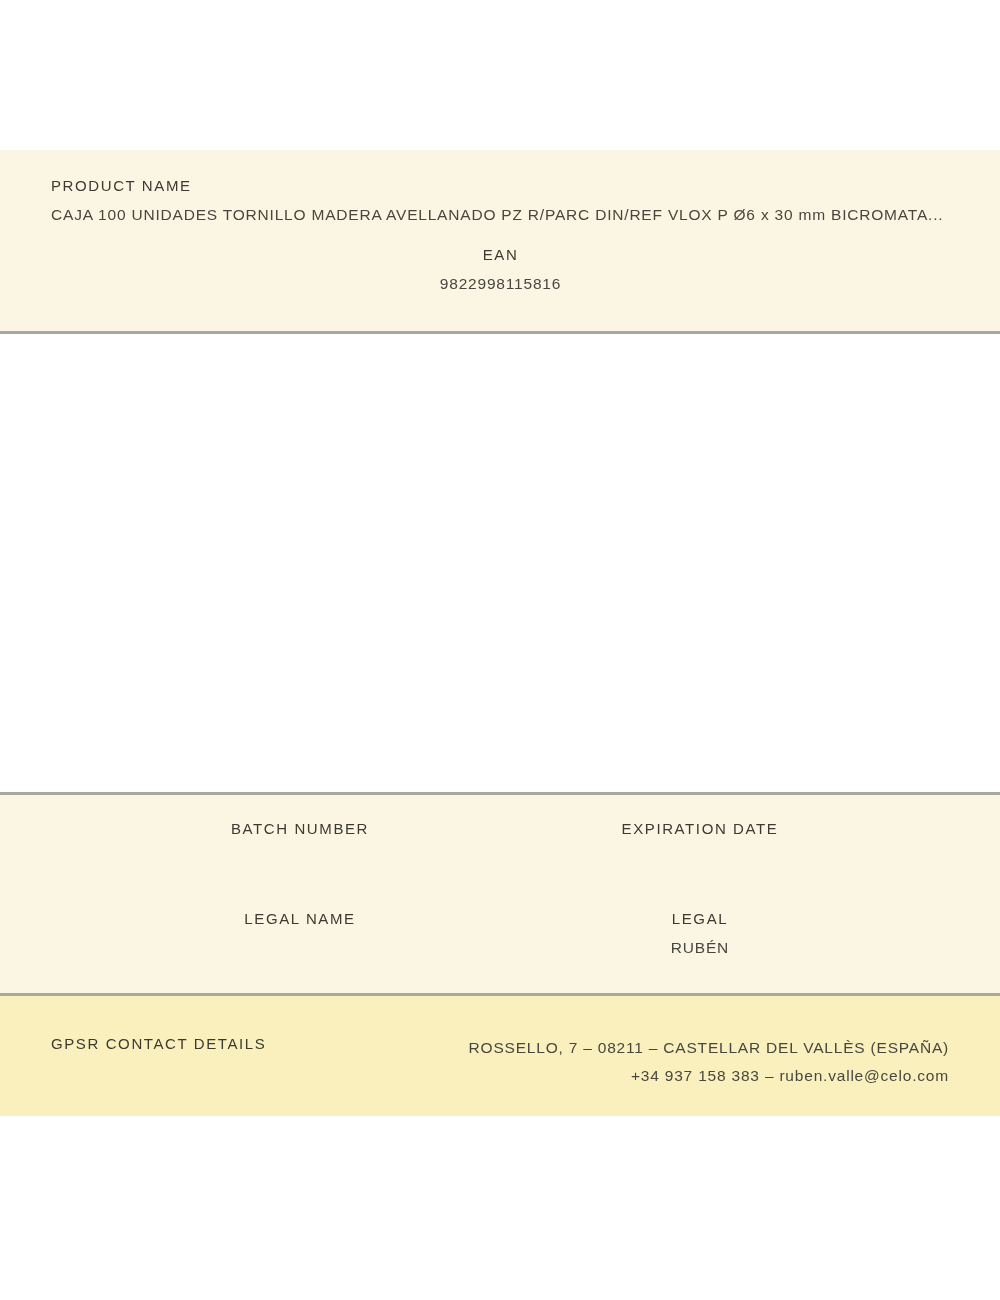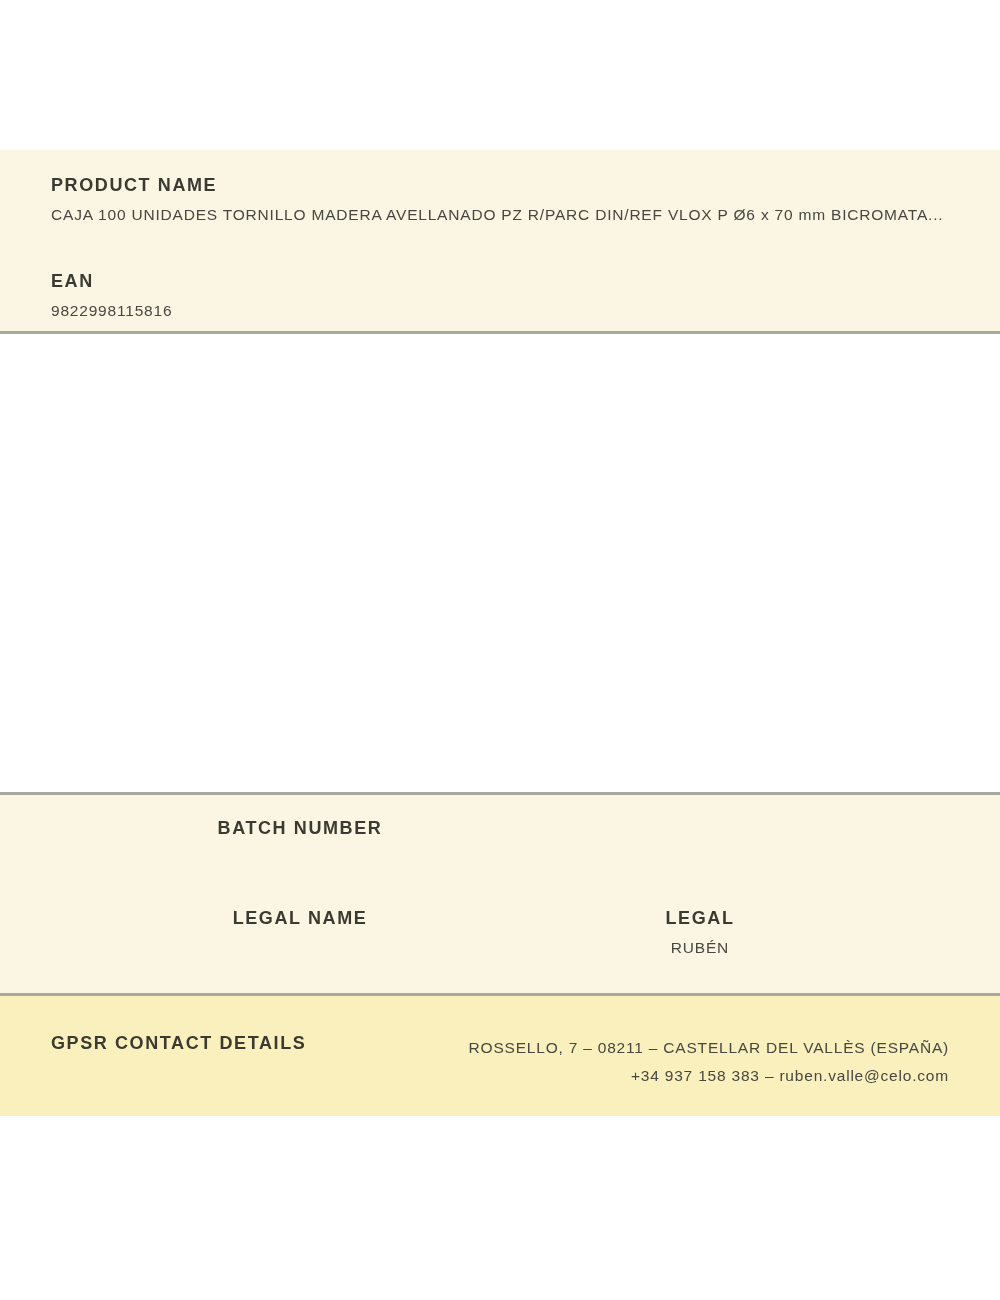--- a/index.html
+++ b/index.html
@@ -38,37 +38,38 @@
   .section-gpsr {
     top: 996px;
     height: 120px;
     background: var(--yellow-bg, #FAF0BE);
     padding: 38px 51px 0 51px;
     display: flex;
     justify-content: space-between;
     align-items: flex-start;
   }
   .field-label {
-    font-size: 18px;
-    font-weight: 700;
+    font-size: 15px;
+    font-weight: 400;
     letter-spacing: 1.6px;
     line-height: 19px;
     color: var(--label-color, #3B3A31);
   }
   .field-value {
     font-size: 15.5px;
     font-weight: 400;
     letter-spacing: 0.8px;
     line-height: 19px;
     color: var(--value-color, #48473F);
     margin-top: 10px;
     white-space: nowrap;
   }
   .field-group + .field-group {
-    margin-top: 48px;
+    margin-top: 21px;
+    text-align: center;
   }
   .batch-grid {
     display: grid;
     grid-template-columns: 1fr 1fr;
     row-gap: 42px;
     padding: 24px 100px 0 100px;
   }
   .batch-grid .field-group {
     margin-top: 0;
     text-align: center;
@@ -89,35 +90,36 @@
   }
 </style>
 </head>
 <body>
 
 <div class="page">
 
   <div class="section section-product">
     <div class="field-group">
       <div class="field-label">PRODUCT NAME</div>
-      <div class="field-value">CAJA 100 UNIDADES TORNILLO MADERA AVELLANADO PZ R/PARC DIN/REF VLOX P Ø6 x 70 mm BICROMATA...</div>
+      <div class="field-value">CAJA 100 UNIDADES TORNILLO MADERA AVELLANADO PZ R/PARC DIN/REF VLOX P Ø6 x 30 mm BICROMATA...</div>
     </div>
     <div class="field-group">
       <div class="field-label">EAN</div>
       <div class="field-value">9822998115816</div>
     </div>
   </div>
 
   <div class="section section-batch">
     <div class="batch-grid">
       <div class="field-group">
         <div class="field-label">BATCH NUMBER</div>
         <div class="field-value"></div>
       </div>
       <div class="field-group">
+        <div class="field-label">EXPIRATION DATE</div>
         <div class="field-value"></div>
       </div>
       <div class="field-group">
         <div class="field-label">LEGAL NAME</div>
       </div>
       <div class="field-group">
         <div class="field-label">LEGAL</div>
         <div class="field-value">RUBÉN</div>
       </div>
     </div>

